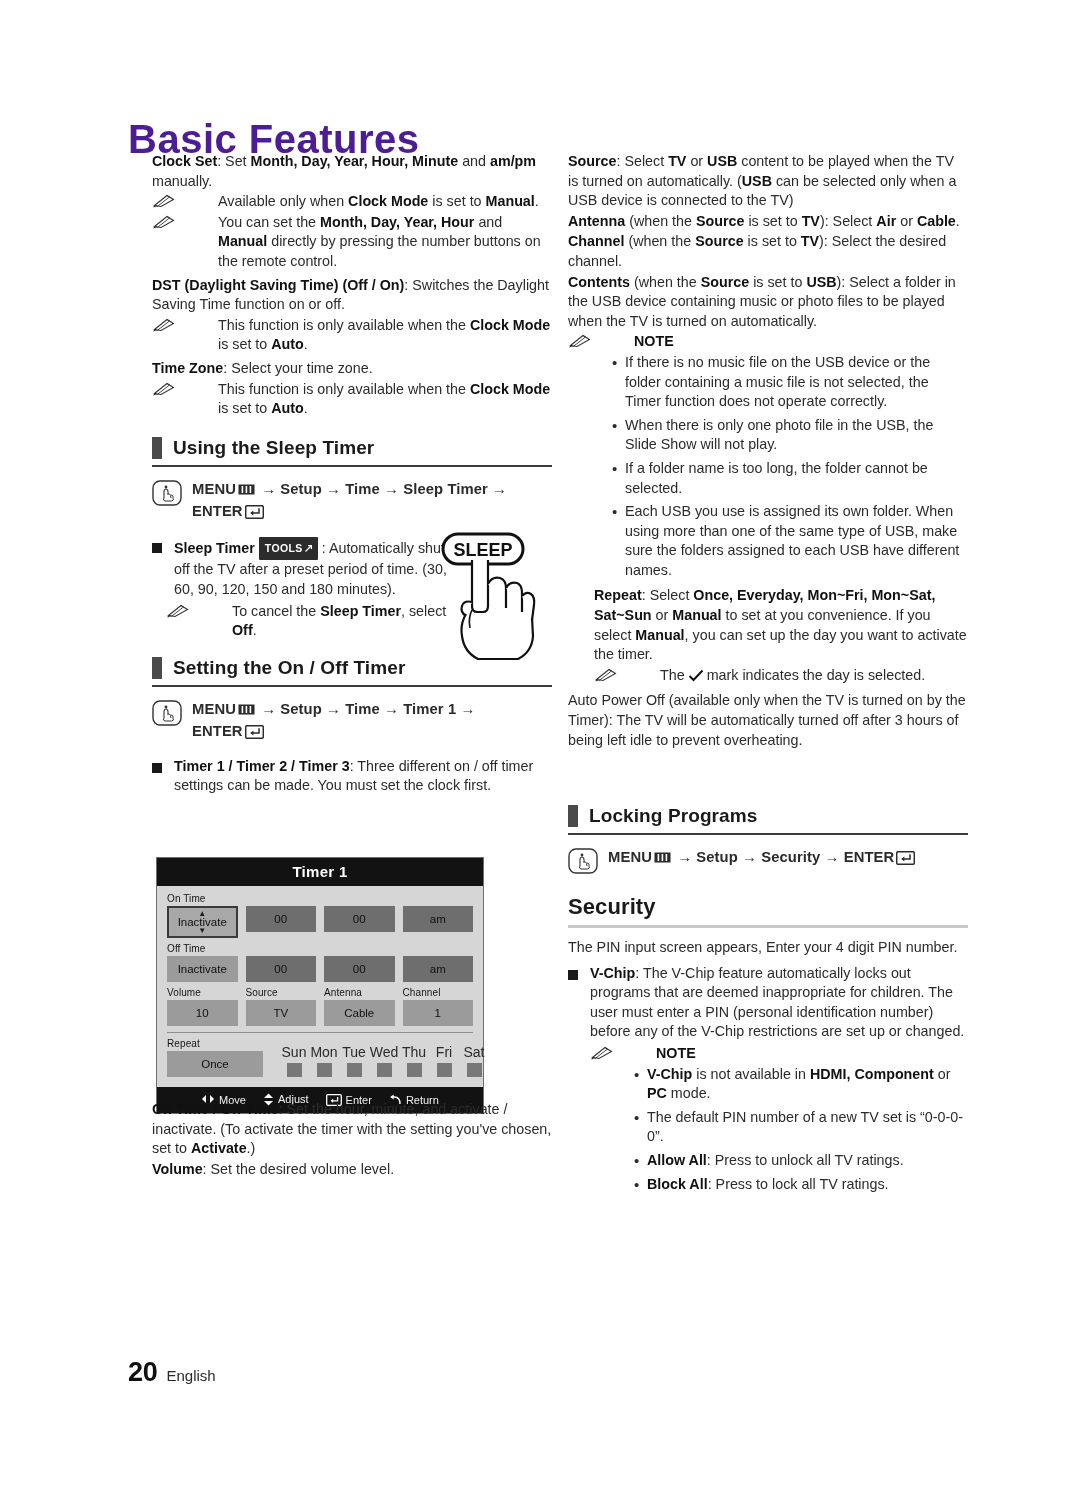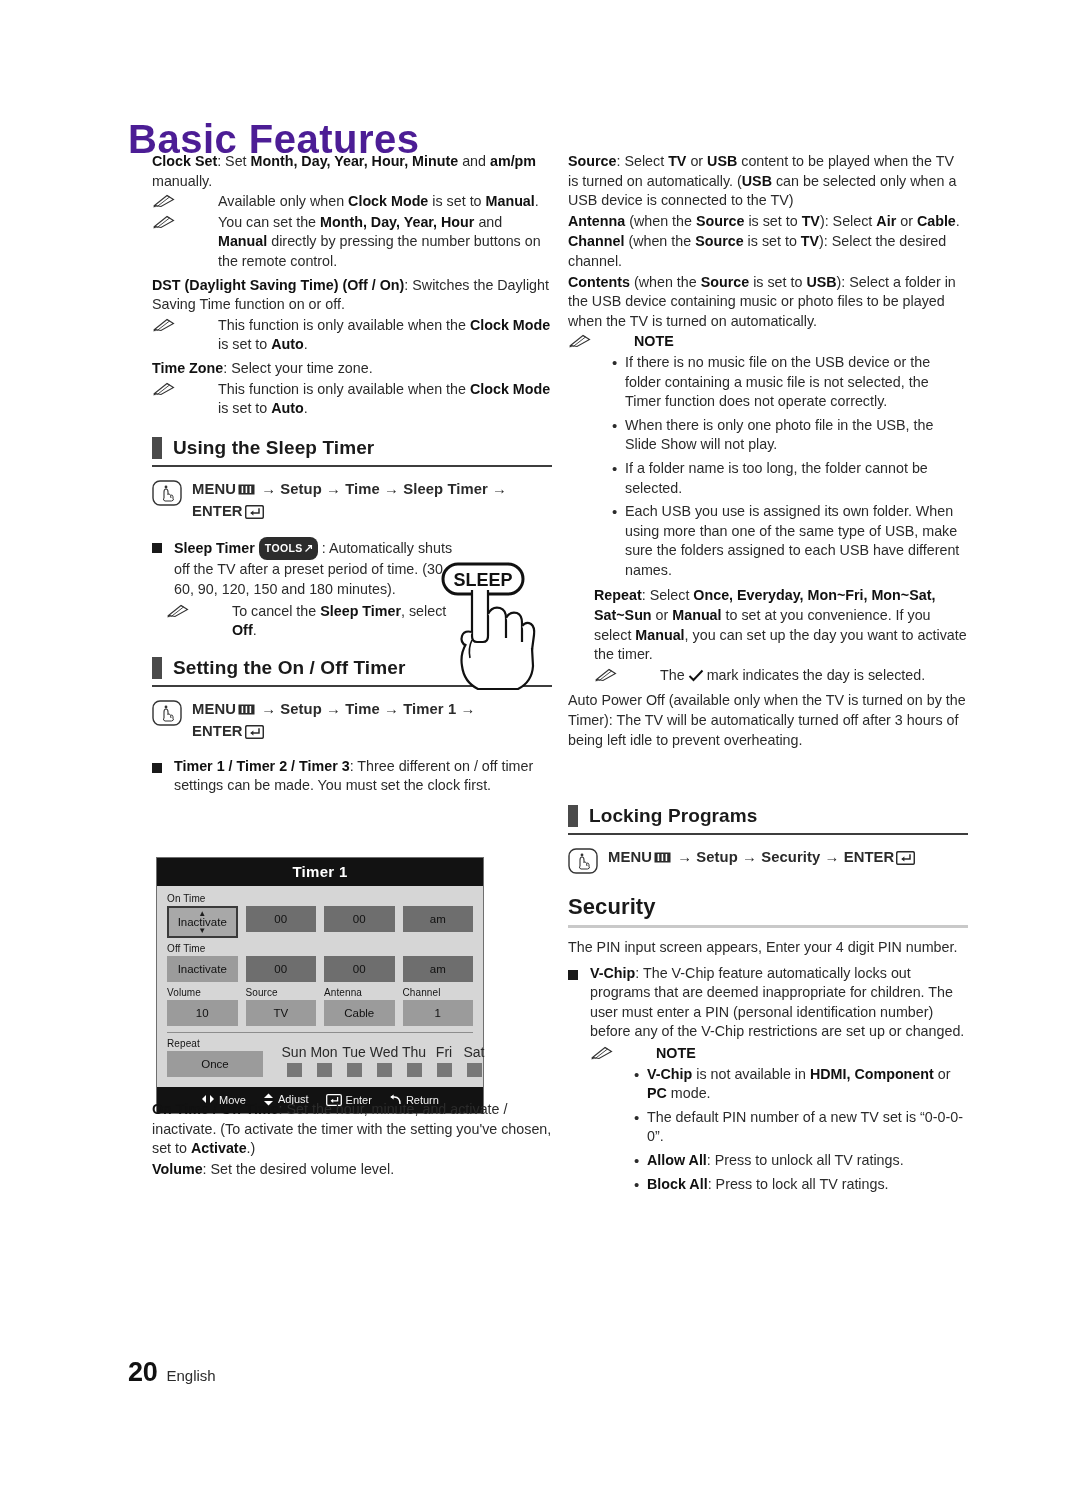--- a/index.html
+++ b/index.html
@@ -178,31 +178,31 @@
 
   
   .tools-badge {
     display: inline-block;
     background: #2c2c2c;
     color: #fff;
     font-size: 10.5px;
     font-weight: bold;
     letter-spacing: 0.4px;
     padding: 2px 5px 2px 6px;
-    border-radius: 8px;
+    border-radius: 1px;
     vertical-align: 1px;
     white-space: nowrap;
   }
   .tools-badge svg { vertical-align: -1px; margin-left: 1px; }
 
   
   .sleep-illo {
     position: absolute;
     left: 436px;
-    top: 562px;
+    top: 532px;
     width: 104px;
     height: 130px;
   }
 
   
   .osd {
     position: absolute;
     left: 156px;
     top: 857px;
     width: 328px;

